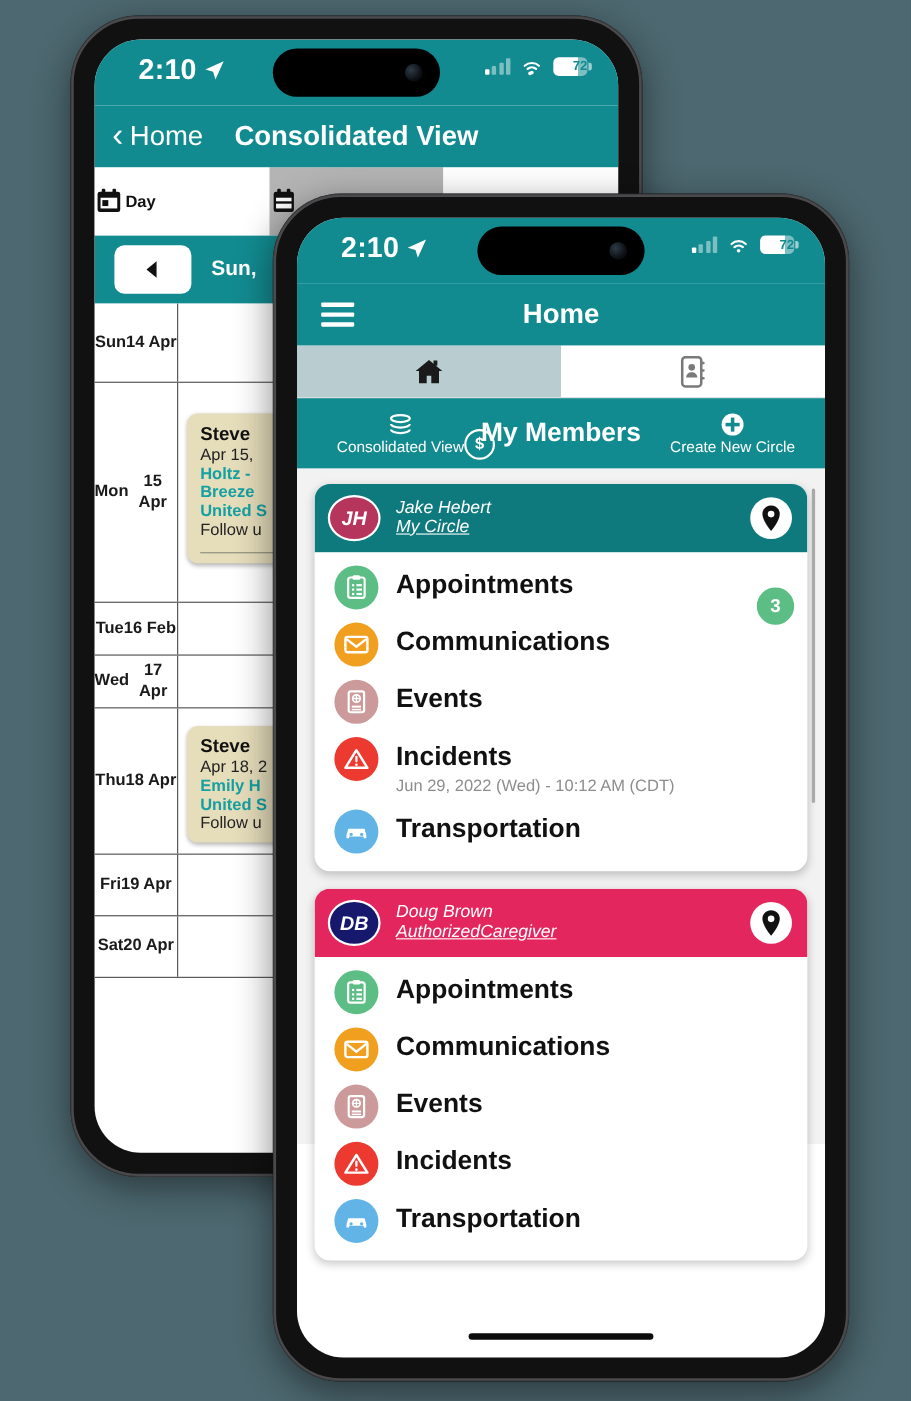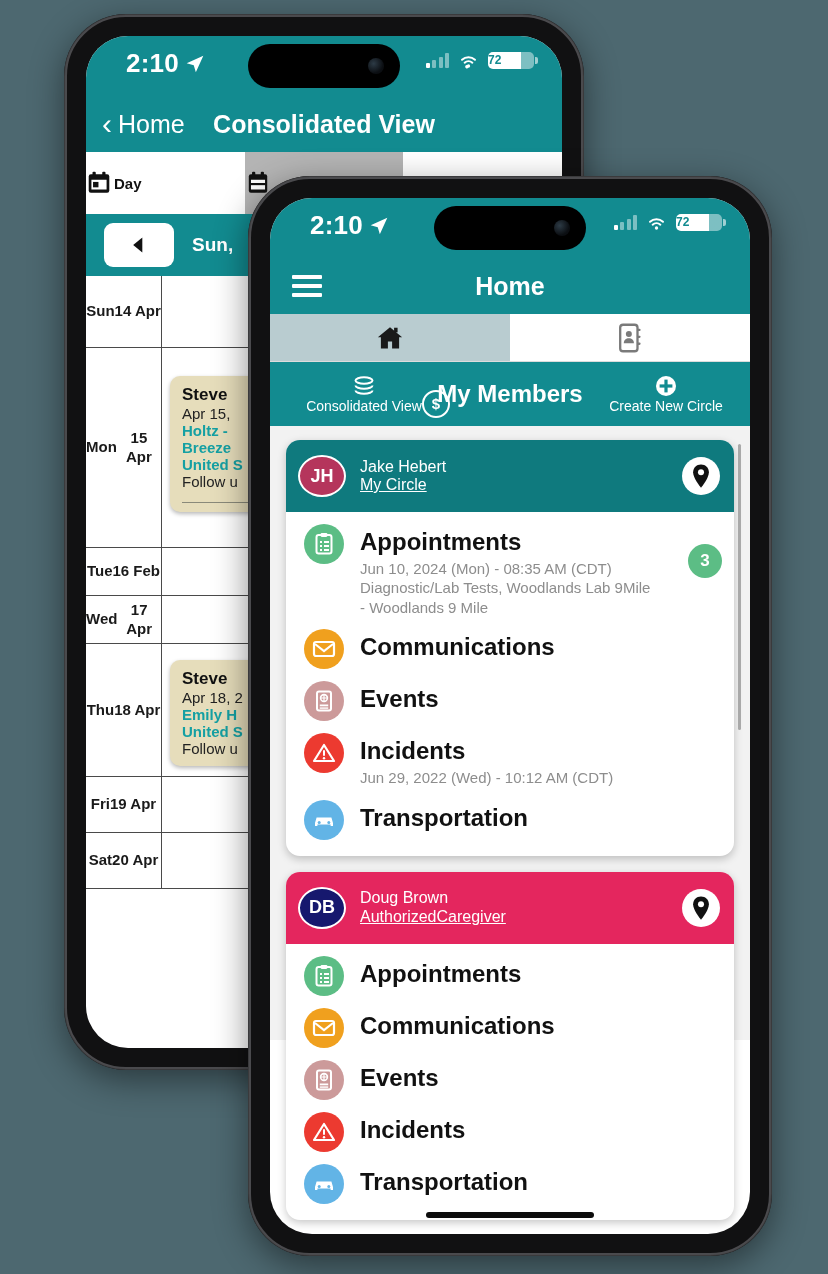--- a/index.html
+++ b/index.html
@@ -64,23 +64,23 @@
     position: absolute; right: 28px; top: 16px;
     display: flex; align-items: center; gap: 9px;
   }
   .bars { display: flex; align-items: flex-end; gap: 2.5px; height: 15px; }
   .bars i { display:block; width: 4px; background: #fff; border-radius: 1px; }
   .bars i:nth-child(1){ height:5px; }
   .bars i:nth-child(2){ height:8px; opacity:.45; }
   .bars i:nth-child(3){ height:11px; opacity:.45; }
   .bars i:nth-child(4){ height:15px; opacity:.45; }
   .batt {
-    position: relative; width: 46px; height: 17px;
+    position: relative; width: 31px; height: 17px;
     border-radius: 5px; background: #fff; color: #128b90;
-    font-size: 12px; font-weight: 700; line-height: 17px; text-align: left;
+    font-size: 12px; font-weight: 700; line-height: 17px; text-align: right;
   }
   .batt::after{
     content:""; position:absolute; right:-4px; top:5px; width:3px; height:7px;
     background:#fff; border-radius:0 2px 2px 0; opacity:.6;
   }
   .batt.half { background: linear-gradient(90deg,#fff 0 72%, rgba(255,255,255,.45) 72% 100%); }
 
   
   .navbar-back {
     height: 56px; background: #128b90; color: #fff;
@@ -168,21 +168,21 @@
   .scrollbar {
     position: absolute; right: 9px; top: 18px; width: 3px; height: 286px;
     background: #a9a9a9; border-radius: 2px;
   }
 
   .member-card {
     background: #fff; border-radius: 14px; overflow: hidden;
     box-shadow: 0 3px 9px rgba(0,0,0,.22); margin-bottom: 16px;
   }
   .card-head {
-    height: 72px; display: flex; align-items: center; padding: 0 12px; position: relative;
+    height: 62px; display: flex; align-items: center; padding: 0 12px; position: relative; font-style: italic;
   }
   .avatar {
     width: 48px; height: 42px; border-radius: 50%;
     border: 2.5px solid #fff; color: #fff;
     font-size: 18px; font-weight: 700;
     display: flex; align-items: center; justify-content: center;
     flex: 0 0 auto;
   }
   .head-text { margin-left: 14px; color: #fff; }
   .head-name { font-size: 16px; line-height: 1.08; }
@@ -484,22 +484,20 @@
                     <rect x="7" y="9" width="2" height="2" fill="#fff"></rect>
                     <rect x="11" y="9" width="5" height="2" fill="#fff"></rect>
                     <rect x="7" y="13" width="2" height="2" fill="#fff"></rect>
                     <rect x="11" y="13" width="5" height="2" fill="#fff"></rect>
                     <rect x="7" y="17" width="2" height="2" fill="#fff"></rect>
                     <rect x="11" y="17" width="5" height="2" fill="#fff"></rect>
                   </svg>
               </div>
               <div class="row-text">
                 <div class="row-title">Appointments</div>
-                <div class="row-sub" style="max-width:295px">Jun 10, 2024 (Mon) - 08:35 AM (CDT)
-Diagnostic/Lab Tests, Woodlands Lab 9Mile - Woodlands 9 Mile</div>
               </div>
               <div class="count-badge">3</div>
             </div>
             <div class="row">
               <div class="row-icon" style="background:#f0a01e">
                 <svg width="24" height="20" viewBox="0 0 24 20">
                     <rect x="2" y="3" width="20" height="14" rx="2" fill="none" stroke="#fff" stroke-width="2.2"></rect>
                     <path d="M3 5 L12 12 L21 5" fill="none" stroke="#fff" stroke-width="2.2"></path>
                   </svg>
               </div>

